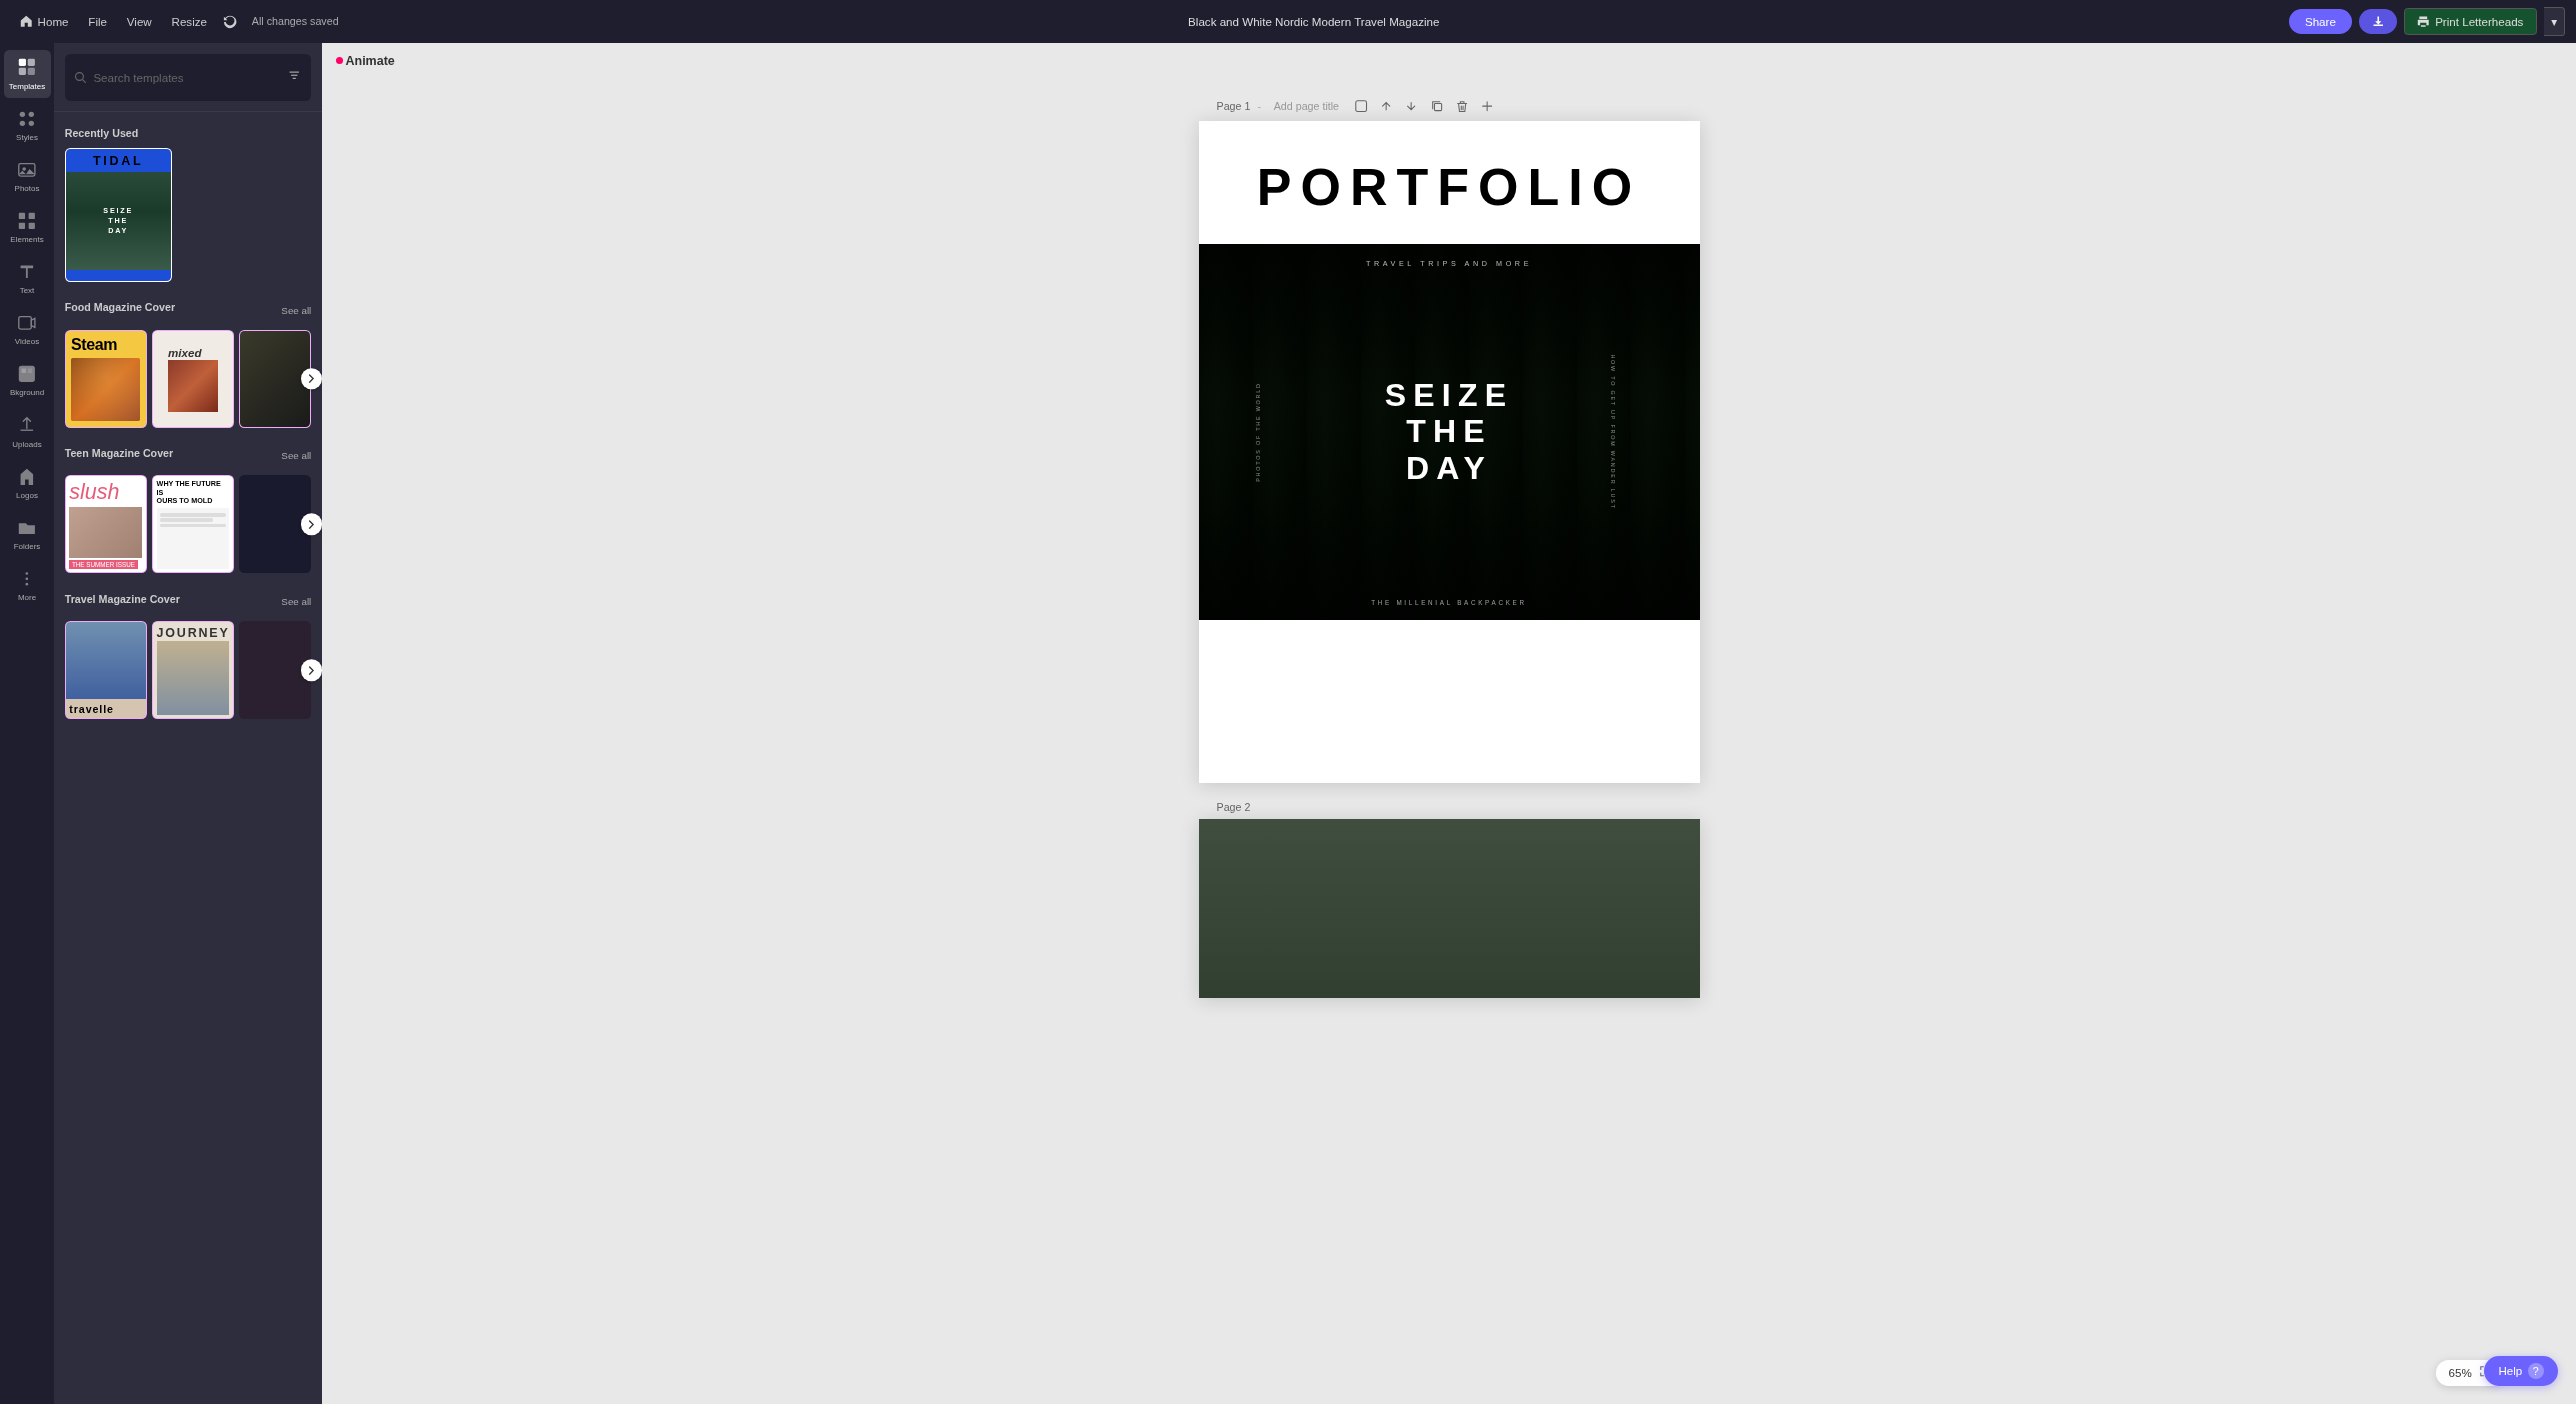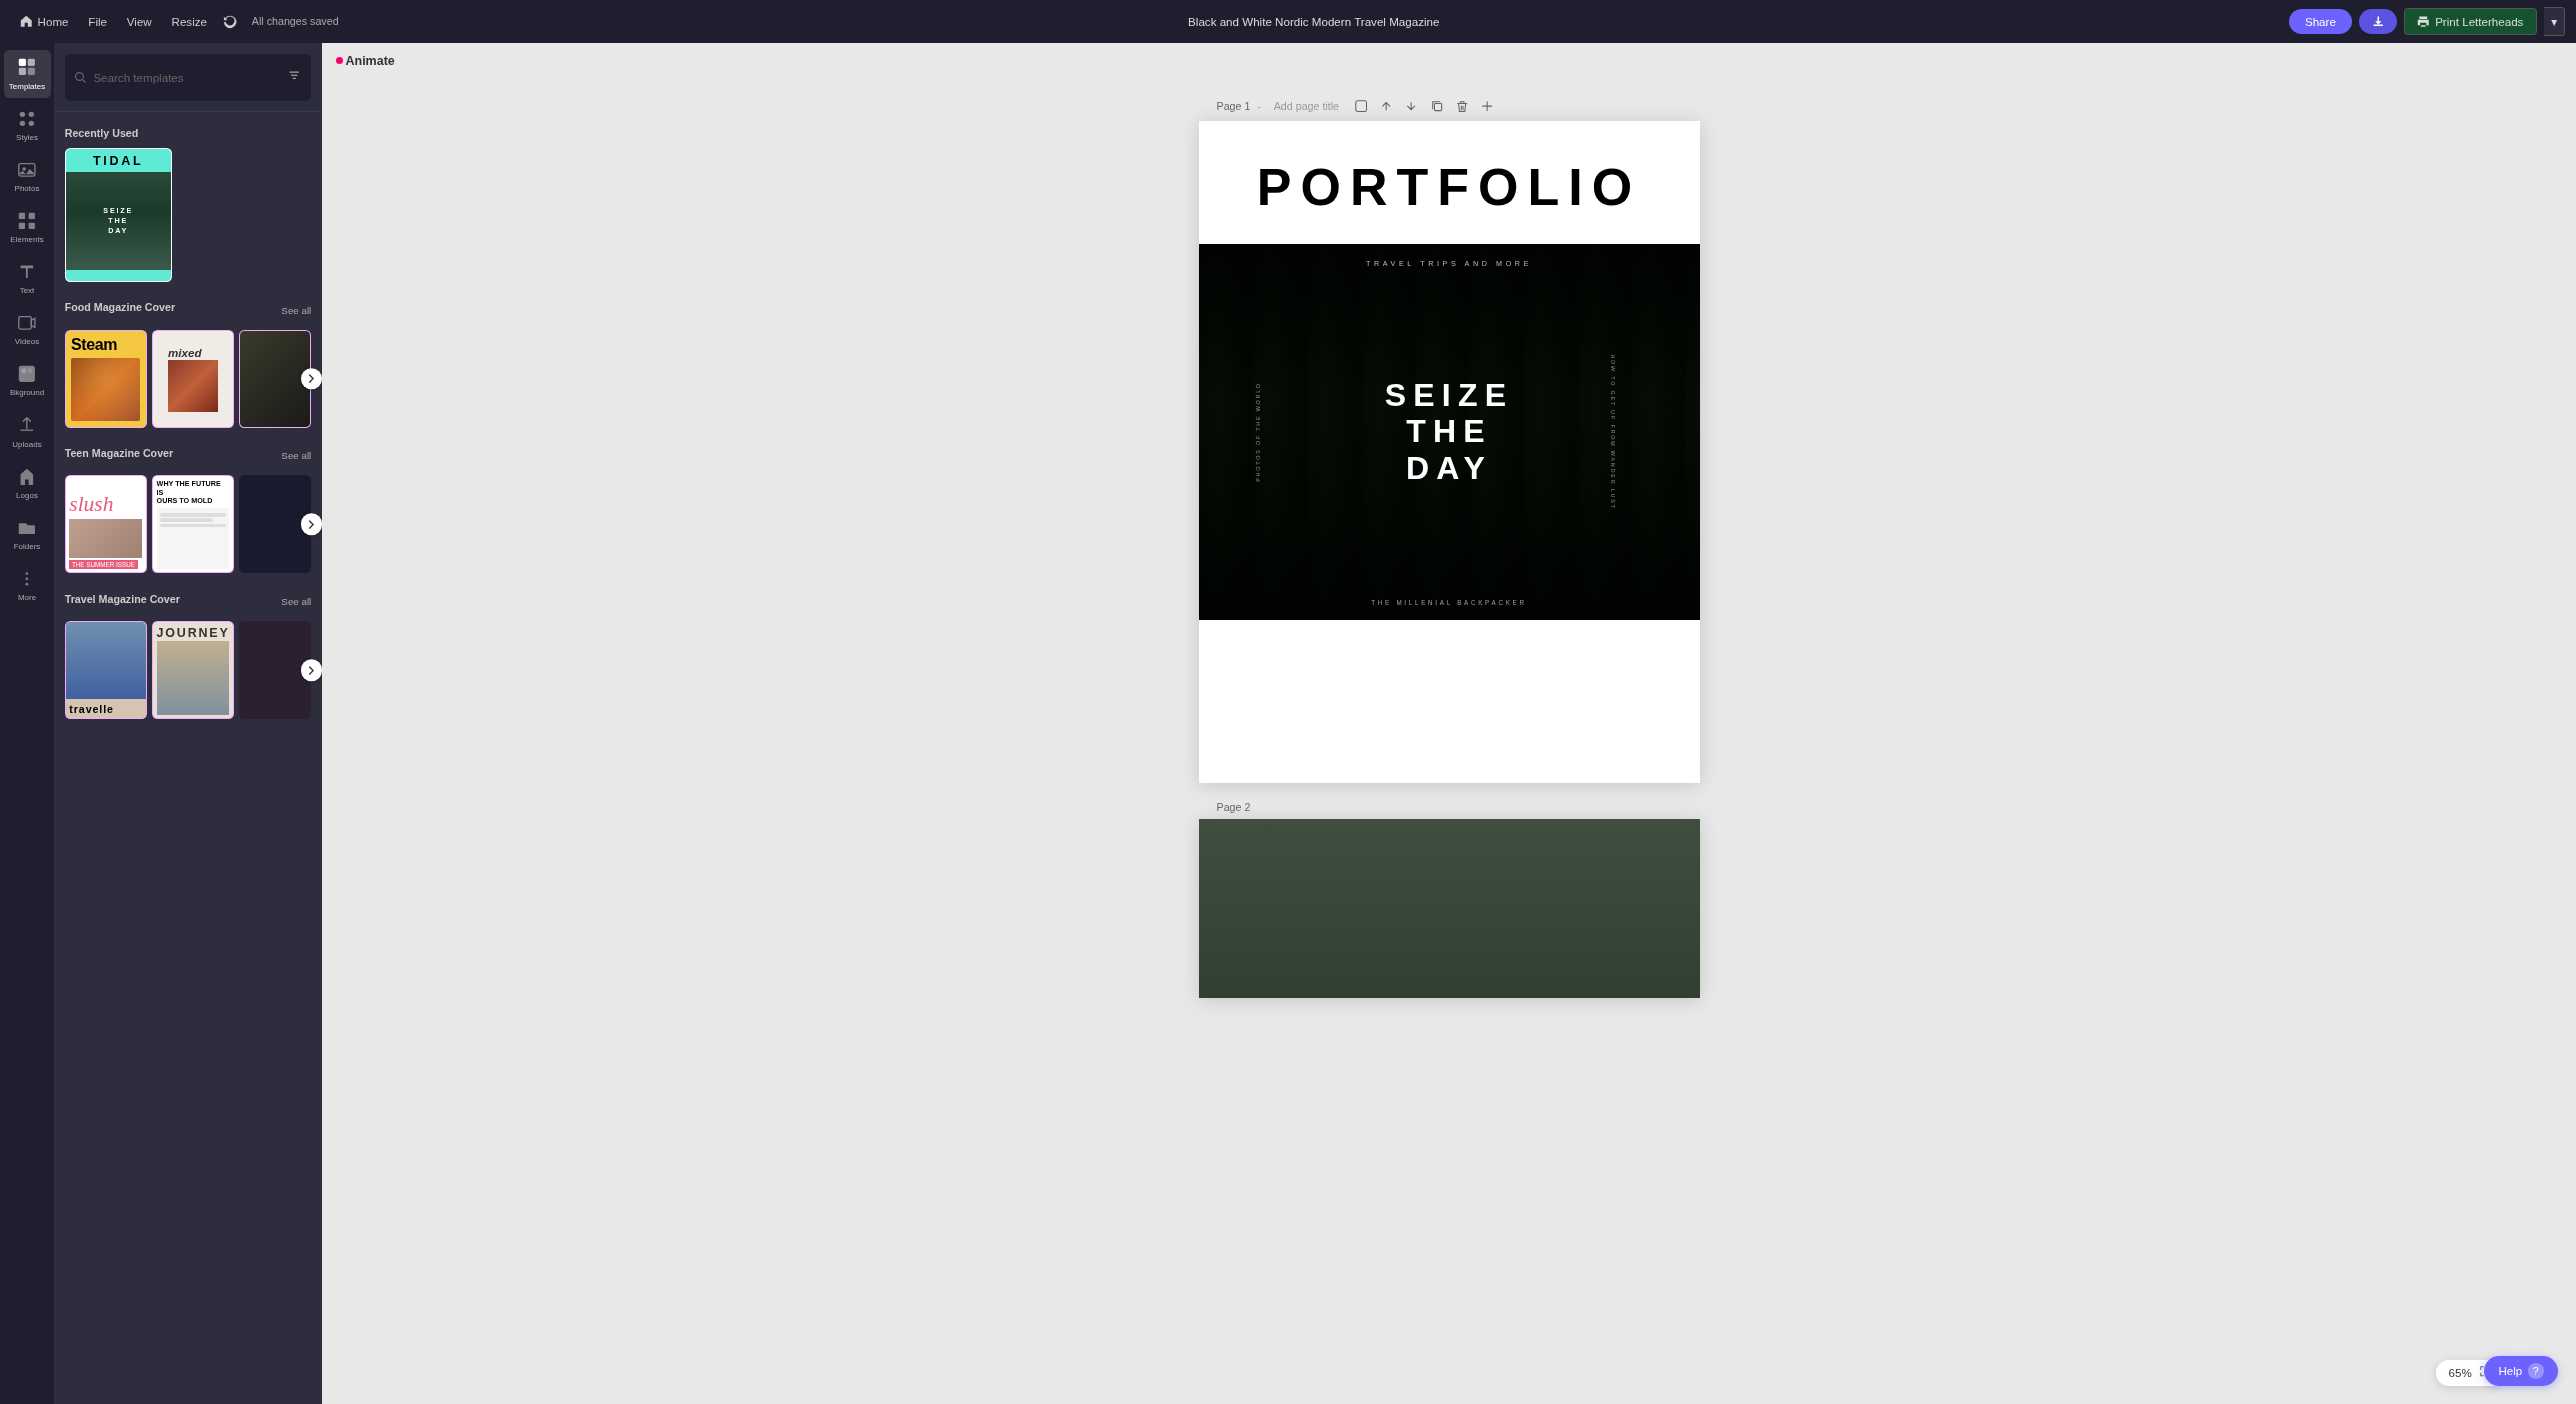--- a/index.html
+++ b/index.html
@@ -53,21 +53,21 @@
     .panel-content::-webkit-scrollbar-thumb { background: #555; border-radius: 1.8px; }
 
     .section-title { font-size: 10.7px; color: #ccc; font-weight: 600; margin-bottom: 9px; margin-top: 3.6px; }
     .section-header { display: flex; justify-content: space-between; align-items: center; margin-bottom: 7.2px; margin-top: 8px; }
     .see-all { font-size: 9.8px; color: #aaa; cursor: pointer; background: none; border: none; }
 
     
     .recently-used-template {
       width: 107px; height: 134px; background: #fff; border-radius: 5.4px; overflow: hidden; cursor: pointer; border: 1.8px solid transparent;
     }
-    .template-tidal { background: #5eead4; display: flex; flex-direction: column; align-items: center; justify-content: flex-start; height: 100%; }
+    .template-tidal { background: #1d4ed8; display: flex; flex-direction: column; align-items: center; justify-content: flex-start; height: 100%; }
     .tidal-title { font-size: 12.5px; font-weight: 900; color: #000; letter-spacing: 2.7px; padding: 5.4px 0 3.6px; }
     .tidal-img { width: 100%; height: 98px; background: linear-gradient(to bottom, #2a4a3a 0%, #1a3a2a 40%, #3a5a4a 100%); display: flex; align-items: center; justify-content: center; position: relative; }
     .tidal-text { color: #fff; font-size: 7.2px; letter-spacing: 1.8px; font-weight: 700; text-align: center; line-height: 1.4; position: absolute; }
 
     
     .template-row { display: flex; gap: 5.4px; margin-bottom: 5.4px; position: relative; }
     .template-card {
       flex: 1; height: 98px; background: #f0abfc; border-radius: 5.4px; overflow: hidden; cursor: pointer; border: 1.8px solid transparent; position: relative;
     }
     .template-card.narrow { flex: 0 0 72px; }
@@ -86,21 +86,21 @@
 
     .food-mixed { background: #f0ebe5; display: flex; flex-direction: column; padding: 15px; }
     .food-mixed-title { font-size: 11.6px; font-style: italic; color: #333; font-weight: 600; }
     .food-mixed-img { flex: 1; background: linear-gradient(135deg, #8B3A2A 0%, #C0603A 50%, #7A2A1A 100%); margin-top: 1.8px; }
 
     .food-dark { background: #2a2a2a; }
     .food-dark-inner { height: 100%; background: linear-gradient(135deg, #3a3a2a, #1a1a1a); }
 
     
     .teen-slush { background: #fff; display: flex; flex-direction: column; padding: 3.6px; }
-    .teen-slush-title { font-family: Liberation Serif, serif; font-size: 21.5px; color: #e85a7a; font-style: italic; margin-top: 12px; }
+    .teen-slush-title { font-family: Liberation Sans, sans-serif; font-size: 21.5px; color: #e85a7a; font-style: italic; }
     .teen-slush-img { flex: 1; background: linear-gradient(135deg, #c0a090, #a08070); margin-top: 1.8px; }
     .teen-slush-tag { font-size: 7.2px; color: #e85a7a; background: #e85a7a; color: #fff; padding: 0.9px 2.7px; margin-top: 1.8px; align-self: flex-start; font-size: 6.3px; }
 
     .teen-future { background: #fff; display: flex; flex-direction: column; padding: 3.6px; }
     .teen-future-title { font-size: 7.2px; font-weight: 800; color: #000; line-height: 1.2; }
     .teen-future-body { flex: 1; background: #f5f5f5; margin-top: 1.8px; }
 
     
     .travel-travelle { background: #d4c4b0; display: flex; flex-direction: column; }
     .travel-travelle-img { flex: 1; background: linear-gradient(to bottom, #8090a0, #6070a0); }

